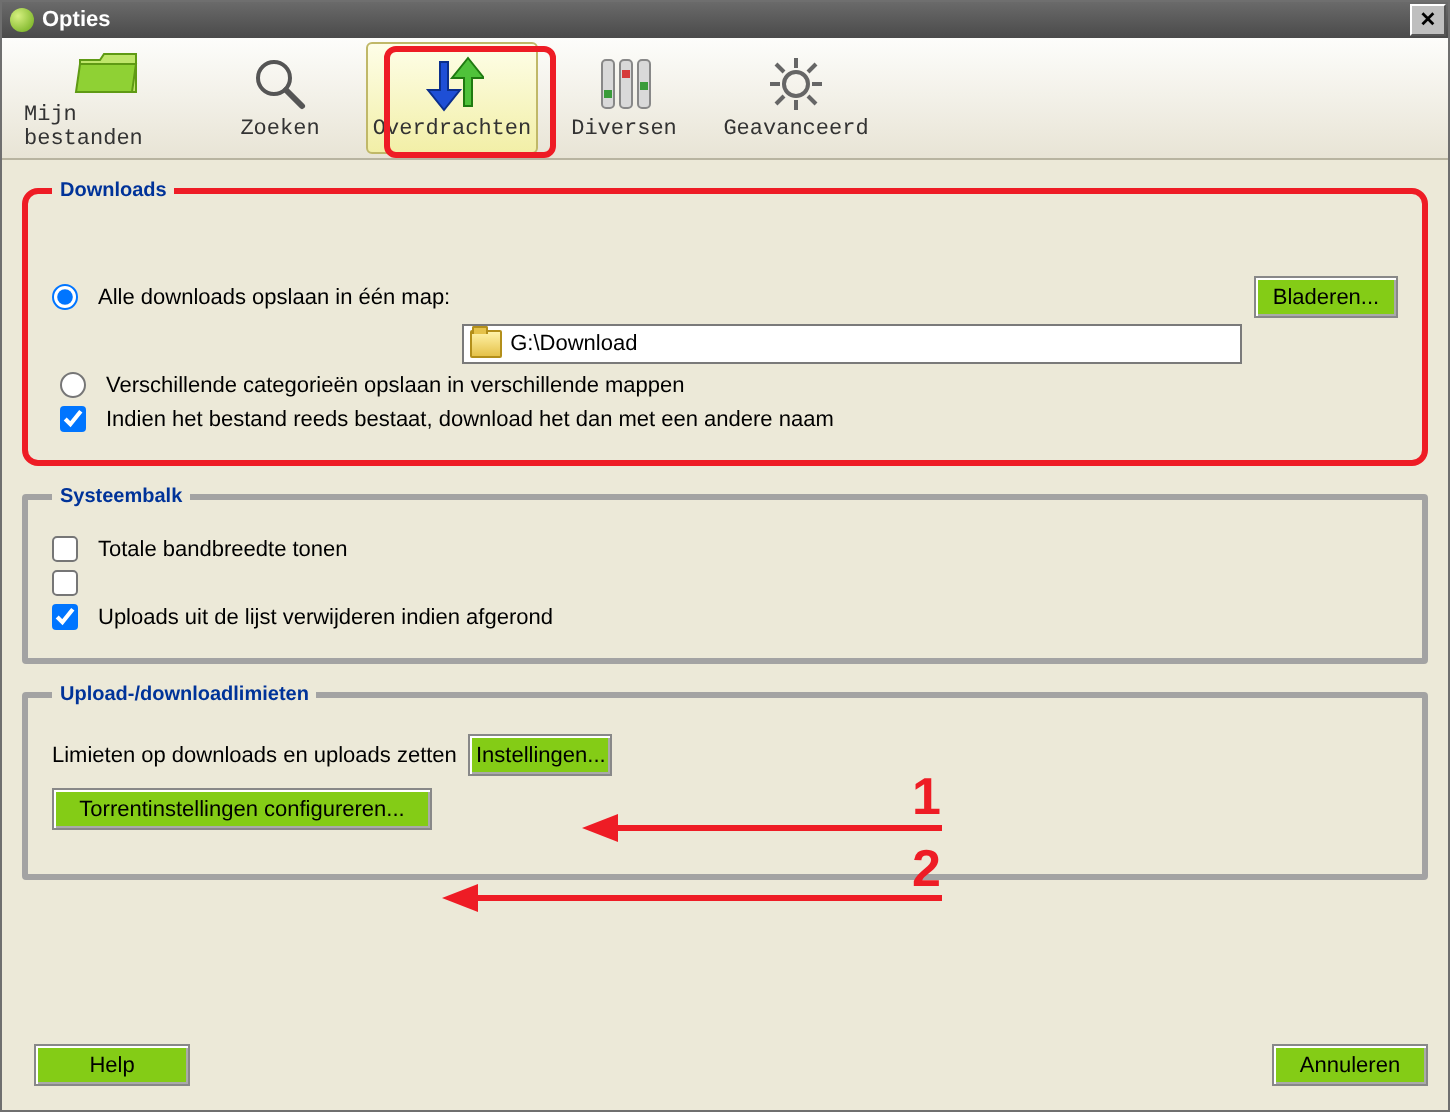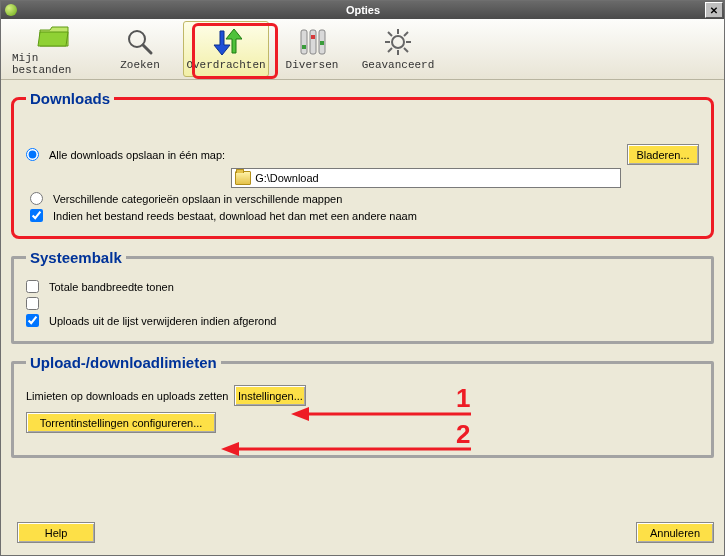--- a/index.html
+++ b/index.html
@@ -24,21 +24,20 @@
   
   .titlebar {
     height: 18px;
     background: linear-gradient(#6a6a6a, #4a4a4a);
     color: #fff;
     display: flex;
     align-items: center;
     padding-left: 4px;
     font-size: 11px;
     font-weight: bold;
-    text-align: center;
   }
   .titlebar .app-icon {
     width: 12px; height: 12px;
     background: radial-gradient(circle at 4px 4px, #d6f080, #6aa917);
     border-radius: 50%;
     margin-right: 4px;
     flex: 0 0 auto;
   }
   .titlebar .title-text {
     flex: 1 1 auto;
@@ -105,21 +104,21 @@
     border-radius: 2px;
     margin: 4px 0 10px 0;
     padding: 10px 12px 10px 12px;
     background: #ece9d8;
     position: relative;
   }
   fieldset.group > legend {
     padding: 0 4px;
     font-weight: bold;
     color: #003399;
-    font-size: 15px;
+    font-size: 10px;
   }
 
   
   .downloads-group {
     border: 3px solid #ee1c25 !important;
     border-radius: 8px !important;
   }
   .downloads-group > legend {
     background: #ece9d8;
   }
@@ -171,21 +170,21 @@
     background:#e5c24a;
     border:1px solid #b38f1a;
     border-bottom:none;
     border-radius:1px 1px 0 0;
   }
 
   .btn {
     height: 21px;
     min-width: 72px;
     padding: 0 0;
-    background: #fde047;
+    background: #84cc16;
     border: 1px solid #888;
     box-shadow: inset 1px 1px 0 #fff, inset -1px -1px 0 #aaa;
     font-family: inherit;
     font-size: 11px;
     text-align: center;
   }
   .btn.wide { min-width: 90px; }
 
   .subrow {
     margin: 6px 0 12px 0;

